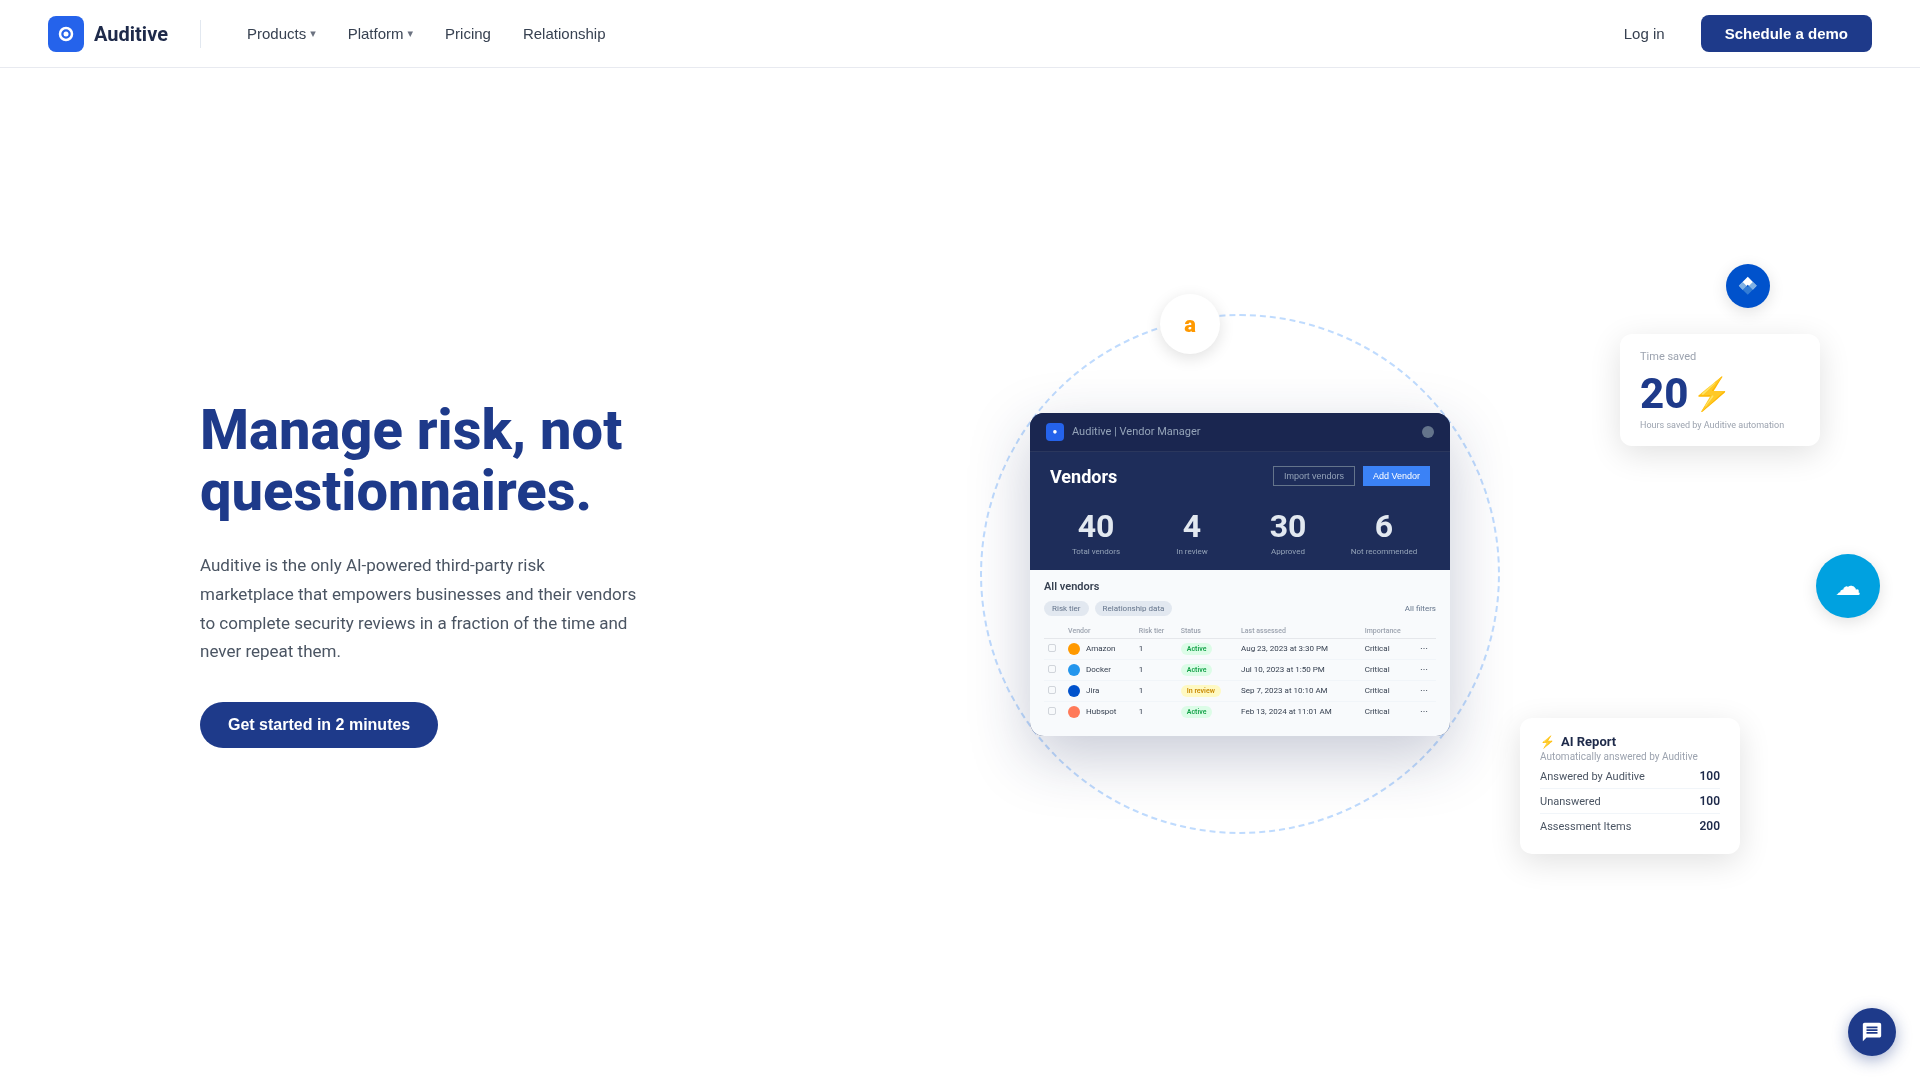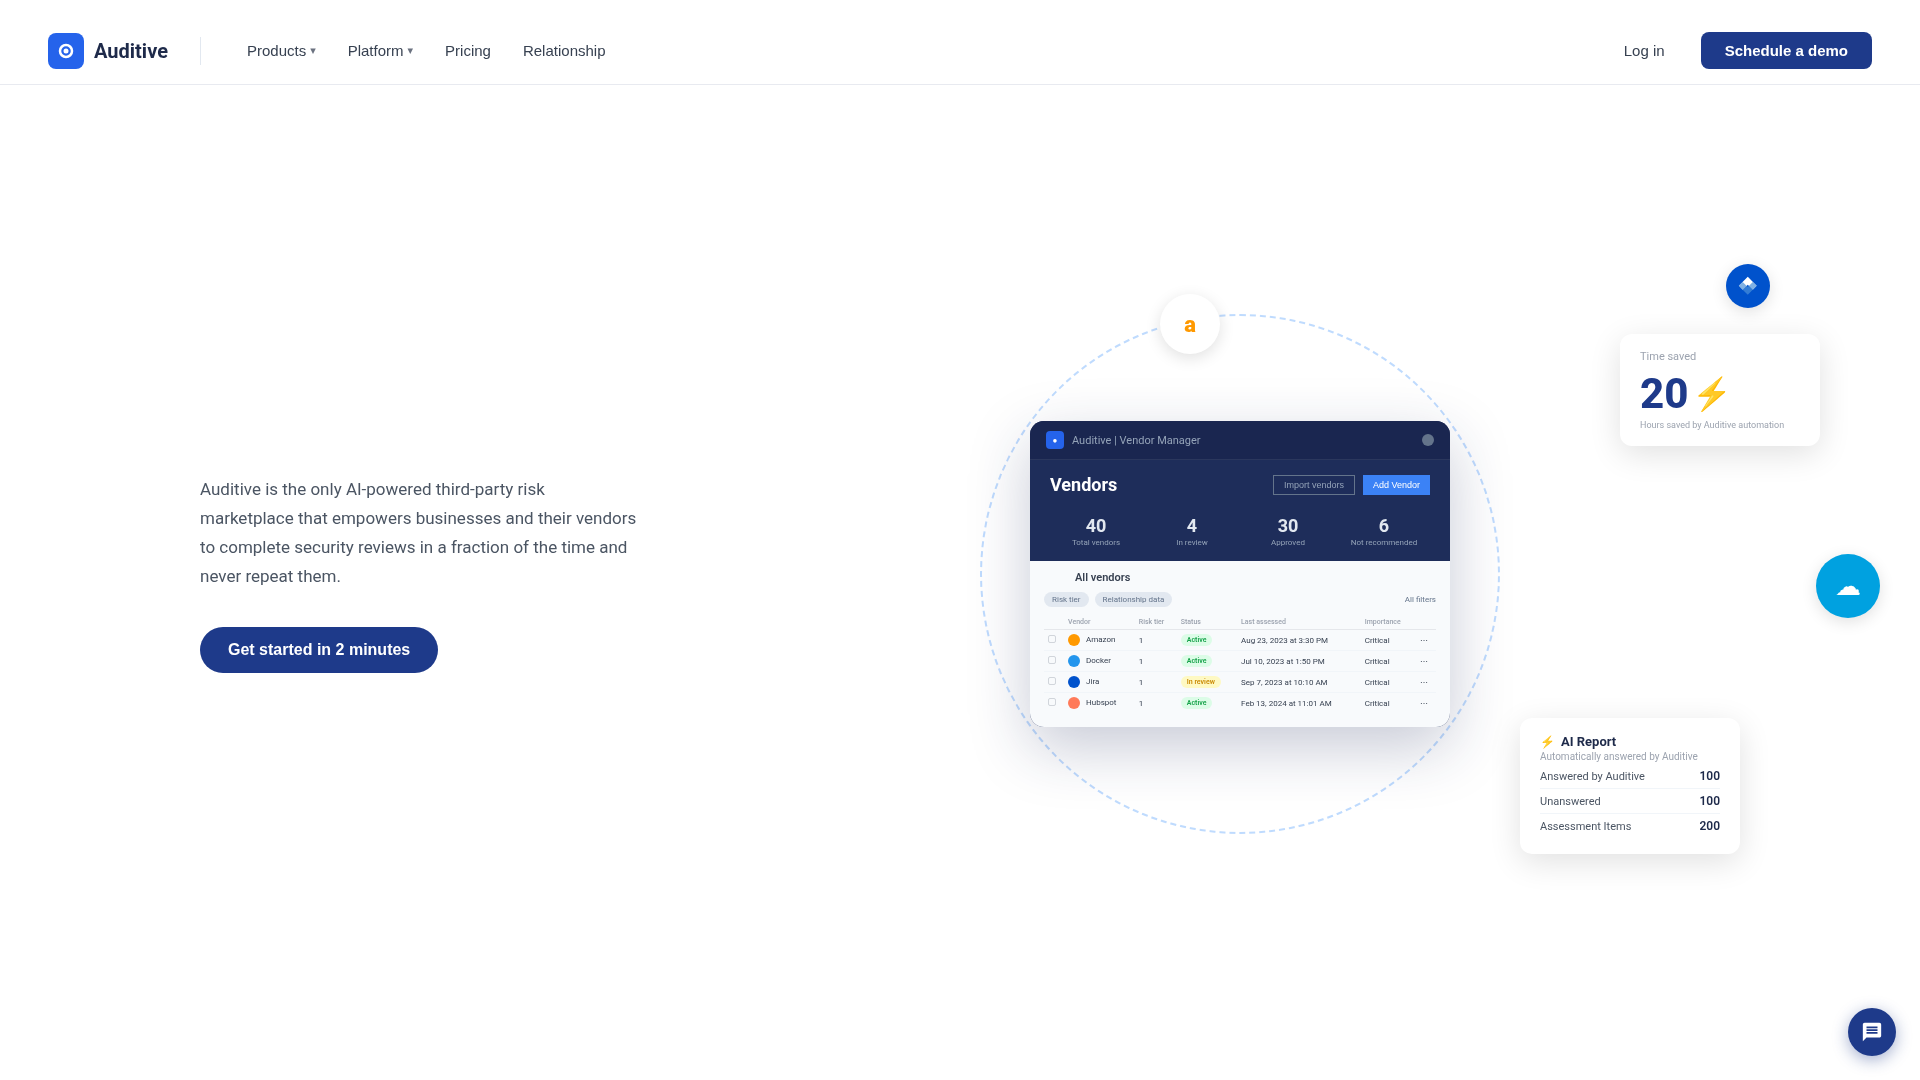--- a/index.html
+++ b/index.html
@@ -2,21 +2,21 @@
 <html><head>
   <meta charset="utf-8">
   <style>
     * { margin: 0; padding: 0; box-sizing: border-box; }
     body { font-family: -apple-system, BlinkMacSystemFont, 'Segoe UI', Roboto, sans-serif; background: #ffffff; color: #1e2a4a; overflow-x: hidden; }
 
     
     nav {
       display: flex; justify-content: space-between;
       padding: 0 48px; height: 68px; border-bottom: 1px solid #e8eaf0;
-      position: sticky; top: 17px; background: #fff; z-index: 100;
+      position: sticky; top: 0; background: #fff; z-index: 100;
     }
     .nav-left { display: flex; align-items: center; gap: 32px; }
     .logo { display: flex; align-items: center; gap: 10px; text-decoration: none; }
     .logo-icon {
       width: 36px; height: 36px; background: #2563eb; border-radius: 8px;
       display: flex; align-items: center; justify-content: center;
     }
     .logo-icon svg { width: 20px; height: 20px; }
     .logo-text { font-size: 20px; font-weight: 700; color: #1e2a4a; }
     .nav-divider { width: 1px; height: 28px; background: #e2e8f0; }
@@ -99,25 +99,25 @@
     .db-btn {
       font-size: 9px; padding: 4px 10px; border-radius: 0; border: none; cursor: pointer;
     }
     .db-btn-outline { background: transparent; border: 1px solid #64748b; color: #94a3b8; }
     .db-btn-primary { background: #3b82f6; color: #fff; }
 
     .db-stats {
       display: grid; grid-template-columns: repeat(4, 1fr); padding: 10px 20px 14px; gap: 4px;
     }
     .db-stat { text-align: center; }
-    .db-stat-num { font-size: 18px; font-weight: 700; color: #e2e8f0; }
+    .db-stat-num { font-size: 32px; font-weight: 700; color: #e2e8f0; }
     .db-stat-label { font-size: 8px; color: #94a3b8; margin-top: 2px; }
 
     .db-table-section { background: #f8fafc; padding: 10px 14px 14px; }
-    .db-table-header { font-size: 11px; font-weight: 600; color: #374151; margin-bottom: 8px; margin-left: 31px; }
+    .db-table-header { font-size: 11px; font-weight: 600; color: #374151; margin-bottom: 8px; }
     .db-filters { display: flex; gap: 6px; margin-bottom: 8px; align-items: center; justify-content: space-between; }
     .db-filter-tag {
       font-size: 8px; padding: 3px 8px; background: #e2e8f0; border-radius: 10px; color: #64748b;
     }
     .db-all-filters { font-size: 8px; color: #64748b; }
 
     .db-table { width: 100%; border-collapse: collapse; }
     .db-table th {
       font-size: 7px; color: #9ca3af; font-weight: 500; text-align: left;
       padding: 3px 4px; border-bottom: 1px solid #e5e7eb;
@@ -216,20 +216,21 @@
     </div>
   </div>
   <div class="nav-right">
     <button class="btn-login">Log in</button>
     <button class="btn-demo">Schedule a demo</button>
   </div>
 </nav>
 
 <section class="hero">
   <div class="hero-left">
+    <h1 class="hero-title">Manage risk, not questionnaires.</h1>
     <p class="hero-desc">Auditive is the only AI-powered third-party risk marketplace that empowers businesses and their vendors to complete security reviews in a fraction of the time and never repeat them.</p>
     <button class="btn-cta">Get started in 2 minutes</button>
   </div>
 
   <div class="hero-right">
 
     <div class="orbit-ring"></div>
 
     <div class="float-logo amazon-logo">
       <span class="amazon-logo-inner"><span>a</span></span>

